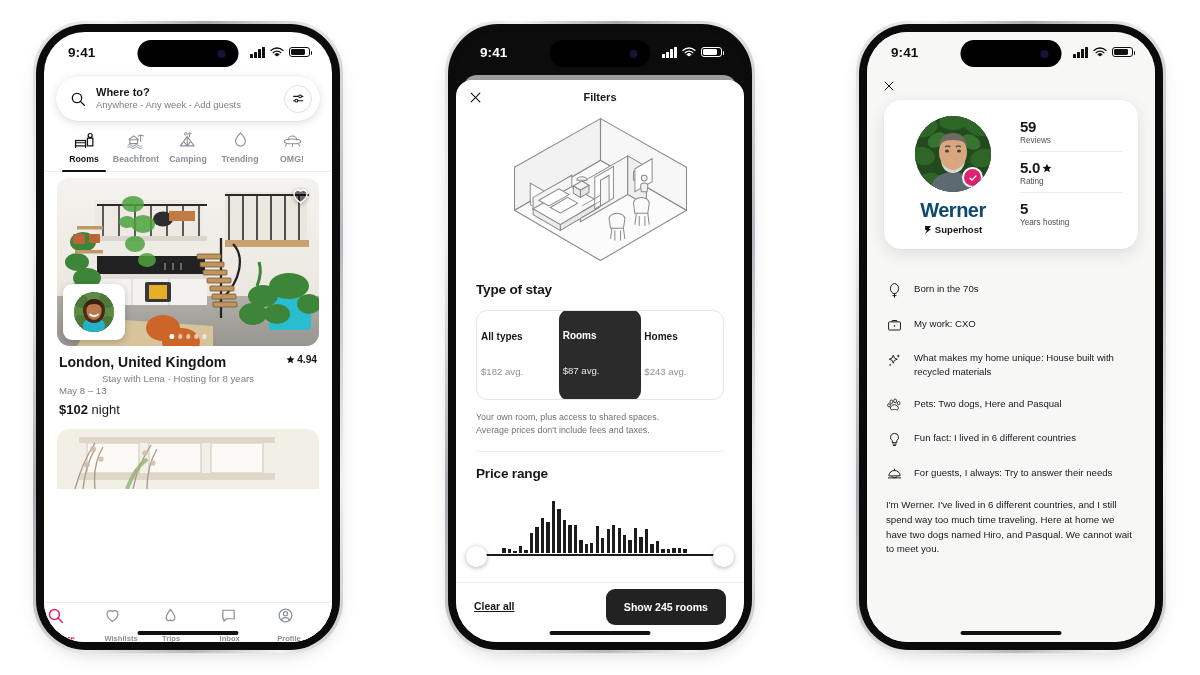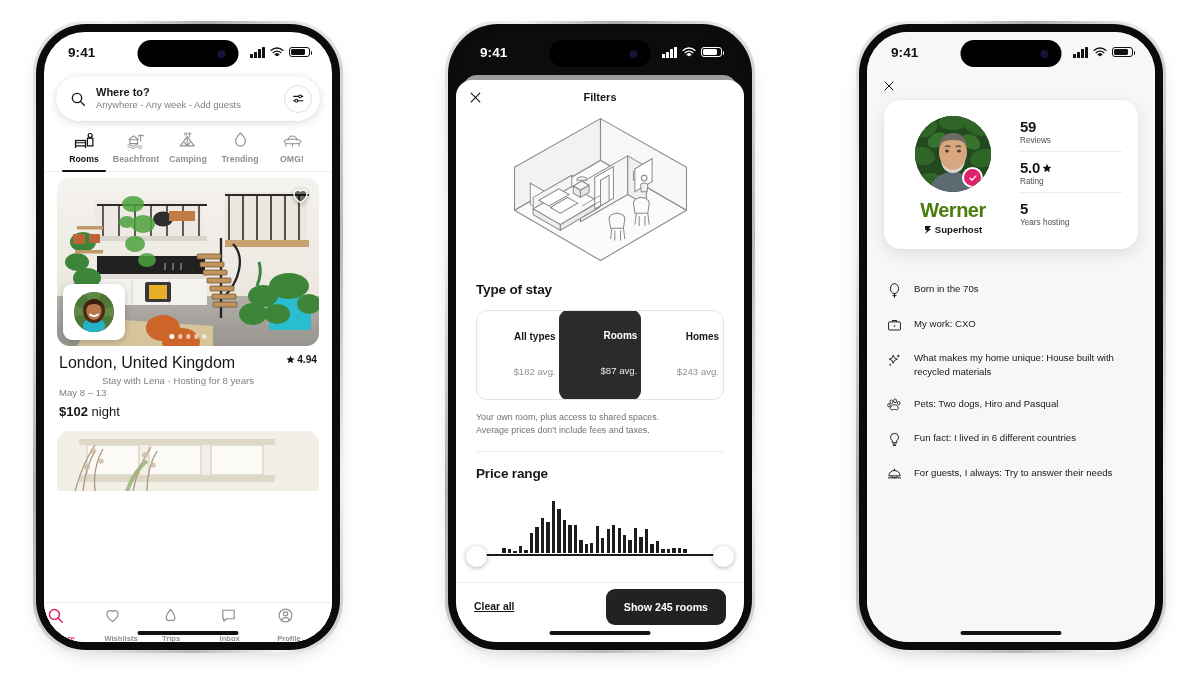--- a/index.html
+++ b/index.html
@@ -96,21 +96,21 @@
   .dots i { width:4.2px;height:4.2px;border-radius:50%;background:rgba(255,255,255,.65); display:block;}
   .dots i.on { background:#fff; width:4.6px;height:4.6px;}
   .hostchip {
     position:absolute; left:6px; bottom:6px; width:62px; height:56px; border-radius:9px;
     background:#fff; box-shadow:0 2px 7px rgba(0,0,0,.2); z-index:4;
     display:flex; align-items:center; justify-content:center;
   }
   .hostchip .av { width:40px;height:40px;border-radius:50%; overflow:hidden; position:relative; background:#5a7c46;}
   .meta { padding:8px 2px 0; }
   .mrow { display:flex; justify-content:space-between; align-items:flex-start; gap:8px; }
-  .mtitle { font-size:16px; font-weight:400; color:#15181b; }
+  .mtitle { font-size:14px; font-weight:700; color:#15181b; }
   .mrate { font-size:10.2px; font-weight:600; color:#15181b; display:flex; align-items:center; gap:2.5px; white-space:nowrap;}
   .msub { font-size:9.6px; color:#7b8085; margin-top:2.5px;margin-left:43px; }
   .mdate { font-size:9.6px; color:#7b8085; margin-top:1px; }
   .mprice { font-size:13px; color:#15181b; margin-top:6px; }
   .mprice b { font-weight:700; }
 
   .photo2 { margin-top:12px; position:relative; width:100%; height:60px;
     border-radius:13px 13px 0 0; overflow:hidden; background:#efece5; }
 
   .tabbar {
@@ -132,21 +132,21 @@
   }
   .sheet-peek { position:absolute; left:7px; right:7px; top:43px; height:16px;
     background:#9c9c9c; border-radius:14px 14px 0 0; }
   .sheet-hd { height:34px; display:flex; align-items:center; justify-content:center; position:relative; }
   .sheet-hd .x { position:absolute; left:13px; top:11px; }
   .sheet-title { font-size:11px; font-weight:700; color:#15181b; }
   .iso { display:flex; justify-content:center; padding:2px 0 6px; }
   .sec { padding:0 20px; }
   .sec h3 { font-size:13.6px; font-weight:700; color:#15181b; letter-spacing:-.2px; }
   .seg { display:flex; margin-top:13px; border:.9px solid #e4e4e4; border-radius:11px; overflow:hidden; }
-  .seg div { flex:1; text-align:right; padding:10px 2px 11px; }
+  .seg div { flex:1; text-align:left; padding:10px 2px 11px; }
   .seg div.on { background:#2b2b2b; border-radius:9px; margin:-1px; }
   .seg .t { font-size:10px; font-weight:700; color:#15181b; }
   .seg .p { font-size:9.6px; color:#8d9195; margin-top:3px; }
   .seg div.on .t, .seg div.on .p { color:#fff; }
   .seg div.on .p { color:#e8e8e8; }
   .note { font-size:8.9px; line-height:1.45; color:#6d7276; margin-top:11px; }
   .hr { height:.9px; background:#ececec; margin:14px 20px 0; }
   .histo { margin-top:20px; padding:0 20px; position:relative; height:62px; }
   .bars2 { display:flex; align-items:flex-end; justify-content:center; gap:2.1px; height:52px; }
   .bars2 i { width:3.4px; background:#1c1c1c; display:block; }
@@ -169,21 +169,21 @@
     margin:6px 17px 0; background:#fff; border-radius:17px; padding:14px 16px 14px 14px;
     box-shadow:0 5px 16px rgba(0,0,0,.10), 0 0 0 .5px rgba(0,0,0,.03);
     display:flex; gap:8px;
   }
   .pleft { width:110px; }
   .pav { width:76px;height:76px;border-radius:50%; overflow:hidden; position:relative;
     margin:2px auto 0; background:#2d4a28; }
   .verif { position:absolute; right:8px; bottom:4px; width:21px;height:21px;border-radius:50%;
     background:#e0226e; display:flex;align-items:center;justify-content:center;
     border:2px solid #fff; }
-  .pname { font-size:20px; font-weight:800; color:#4d7c0f; text-align:center; margin-top:7px; letter-spacing:-.5px;}
+  .pname { font-size:20px; font-weight:800; color:#0c4a6e; text-align:center; margin-top:7px; letter-spacing:-.5px;}
   .psuper { font-size:9.6px; font-weight:700; color:#15181b; text-align:center; margin-top:2px;
     display:flex; align-items:center; justify-content:center; gap:3px;}
   .pright { flex:1; padding-left:4px; }
   .stat { padding:4px 0 6px; }
   .stat + .stat { border-top:.8px solid #ececec; padding-top:7px; }
   .stat .v { font-size:15px; font-weight:800; color:#15181b; letter-spacing:-.3px;
     display:flex; align-items:center; gap:2px;}
   .stat .k { font-size:8.2px; color:#4b4f52; margin-top:1px; }
   .facts { padding:14px 19px 0; }
   .fact { display:flex; gap:11px; align-items:flex-start; margin-bottom:11px;margin-top:19px; }
@@ -833,21 +833,21 @@
           <div class="fact">
             <div class="fi">
               <svg width="15" height="14" viewBox="0 0 24 22">
                 <ellipse cx="7" cy="6" rx="2.3" ry="3" stroke="#111" stroke-width="1.3" fill="none"></ellipse>
                 <ellipse cx="13" cy="4.4" rx="2.3" ry="3" stroke="#111" stroke-width="1.3" fill="none"></ellipse>
                 <ellipse cx="18.6" cy="8" rx="2.2" ry="2.7" stroke="#111" stroke-width="1.3" fill="none"></ellipse>
                 <ellipse cx="3.2" cy="11.4" rx="2.2" ry="2.6" stroke="#111" stroke-width="1.3" fill="none"></ellipse>
                 <path d="M11.8 10.5c3.8 0 6.4 3.2 6.4 5.6 0 2-1.8 3-3.6 2.5-1-.3-1.8-.6-2.8-.6s-1.8.3-2.8.6c-1.8.5-3.6-.5-3.6-2.5 0-2.4 2.6-5.6 6.4-5.6z" stroke="#111" stroke-width="1.3" fill="none"></path>
               </svg>
             </div>
-            <div class="ft">Pets: Two dogs, Hiro and Pasqual</div>
+            <div class="ft">Pets: Two dogs, Here and Pasqual</div>
           </div>
 
           <div class="fact">
             <div class="fi">
               <svg width="13" height="15" viewBox="0 0 20 24">
                 <path d="M10 2.2a6.4 6.4 0 00-3.6 11.7V17h7.2v-3.1A6.4 6.4 0 0010 2.2z" stroke="#111" stroke-width="1.5" fill="none" stroke-linejoin="round"></path>
                 <path d="M7.4 19.4h5.2M8.4 21.6h3.2" stroke="#111" stroke-width="1.5" stroke-linecap="round"></path>
               </svg>
             </div>
             <div class="ft">Fun fact: I lived in 6 different countries</div>
@@ -859,18 +859,19 @@
                 <path d="M3 14h18c0-5-4-8.6-9-8.6S3 9 3 14z" stroke="#111" stroke-width="1.5" fill="none" stroke-linejoin="round"></path>
                 <path d="M2.2 17.2h19.6" stroke="#111" stroke-width="1.5" stroke-linecap="round"></path>
                 <path d="M12 5.4V3.2" stroke="#111" stroke-width="1.5" stroke-linecap="round"></path>
                 <path d="M7 14c1.6 2 3.2 3 5 3s3.4-1 5-3" stroke="#111" stroke-width="1.3" fill="none"></path>
               </svg>
             </div>
             <div class="ft">For guests, I always: Try to answer their needs</div>
           </div>
         </div>
 
+        <div class="bio">I'm Werner. I've lived in 6 different countries, and I still spend way too much time traveling. Here at home we have two dogs named Hiro, and Pasqual. We cannot wait to meet you.</div>
       </div>
       <div class="home-ind"></div>
     </div>
   </div>
 
 </div>
 
 </body></html>

